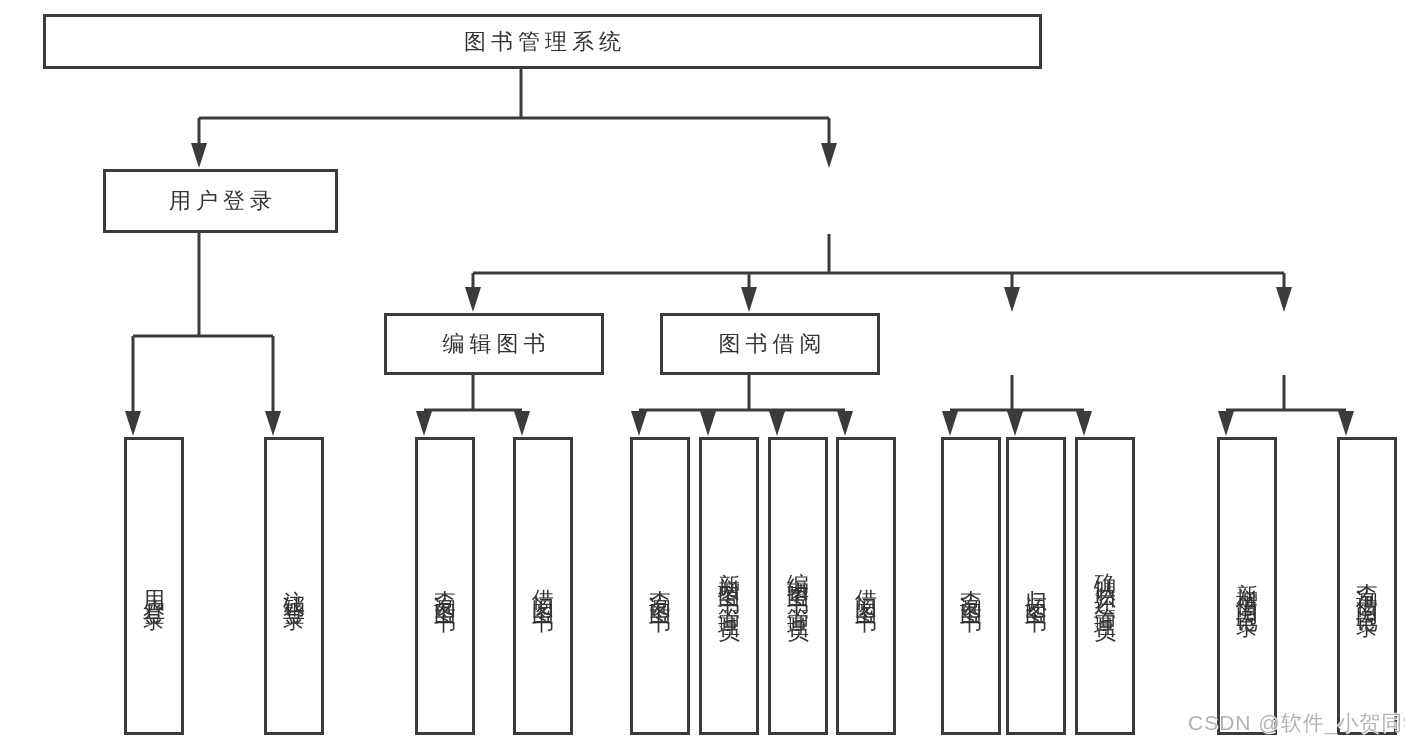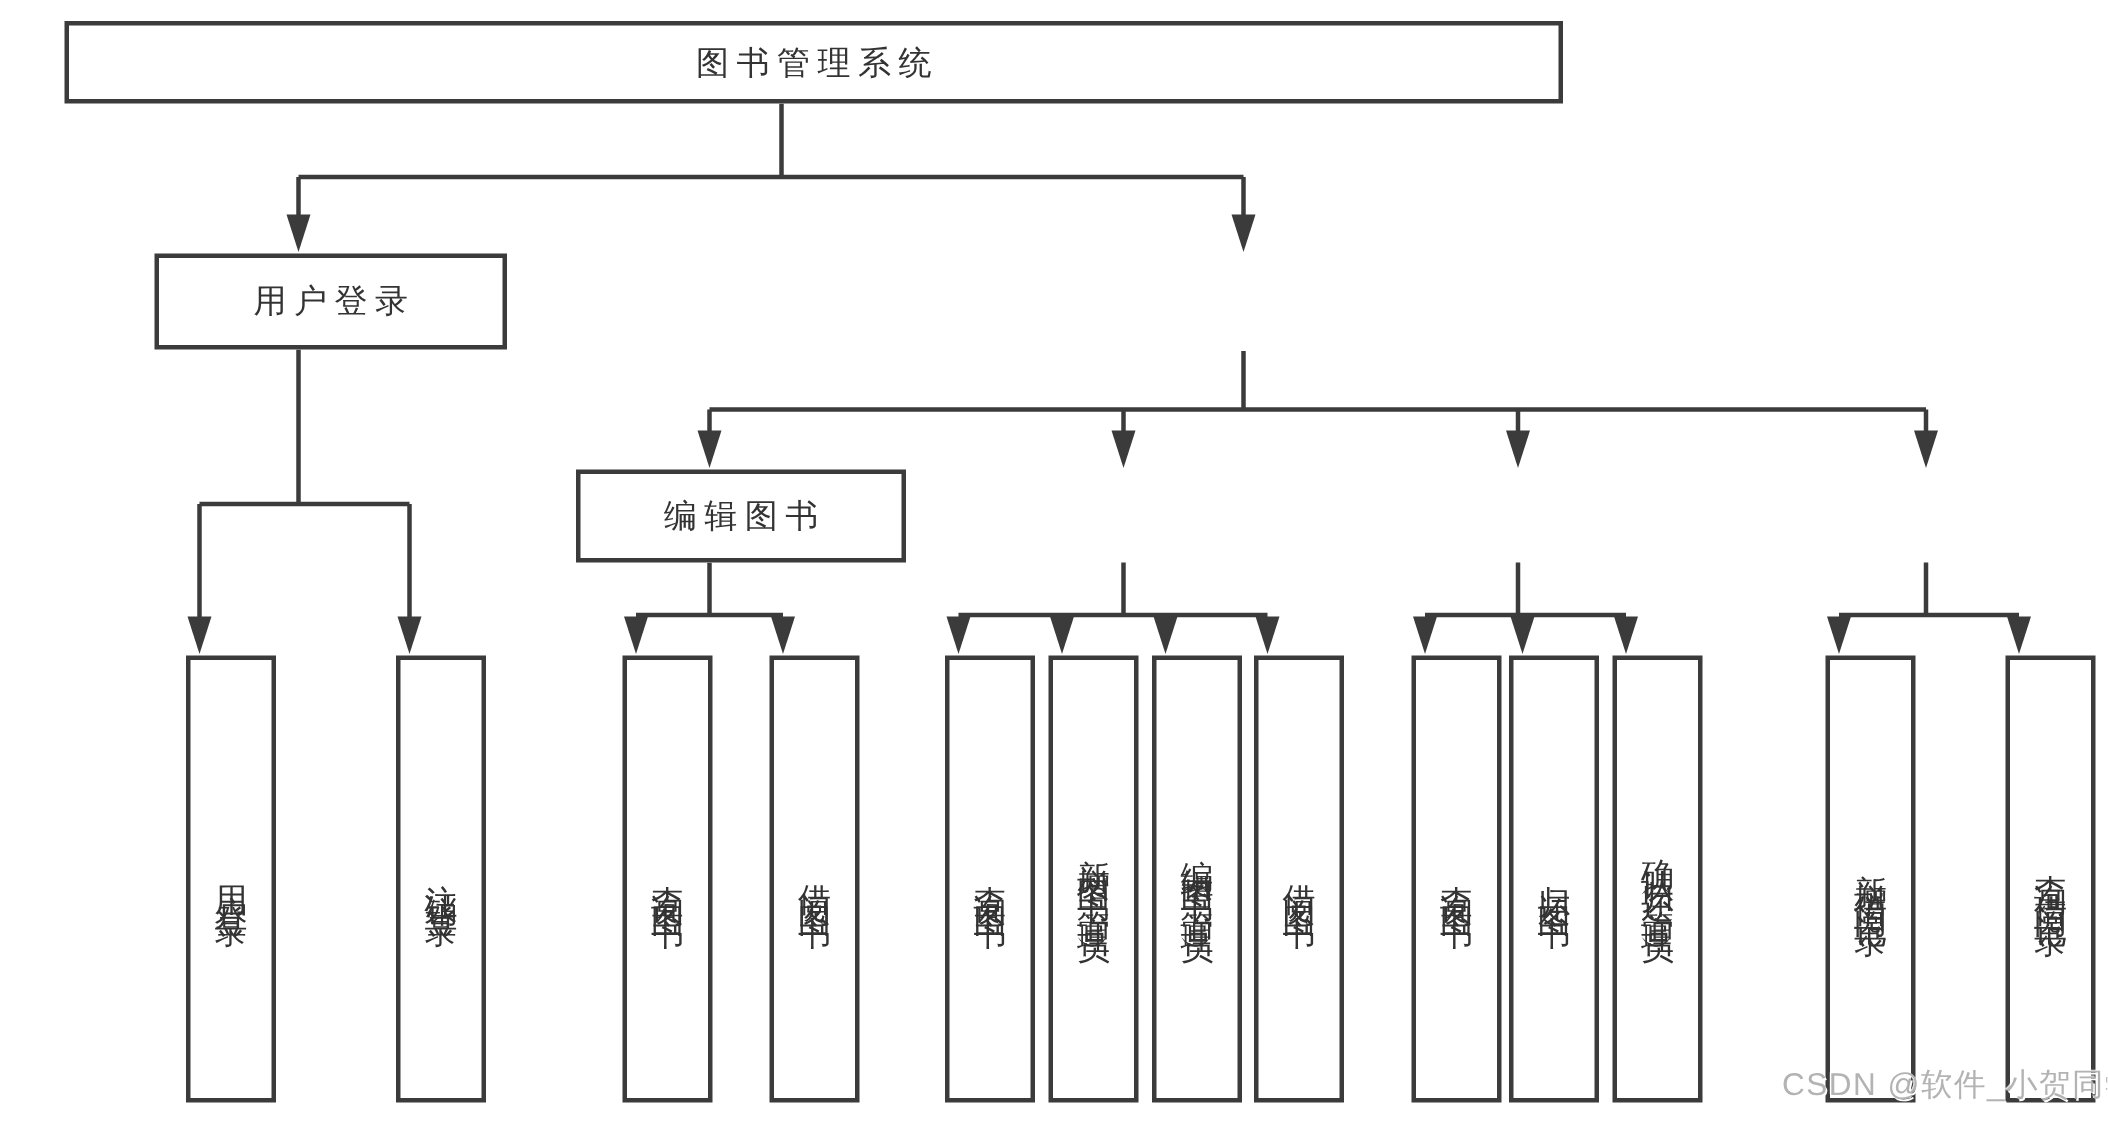--- a/index.html
+++ b/index.html
@@ -124,20 +124,23 @@
     <span>图书管理系统</span>
   </div>
 
   <div class="node h" style="left:82px;top:169px;width:235px;height:64px">
     <span>用户登录</span>
   </div>
 
   <div class="node h" style="left:363px;top:313px;width:220px;height:62px">
     <span>编辑图书</span>
   </div>
+  <div class="node h" style="left:639px;top:313px;width:220px;height:62px">
+    <span>图书借阅</span>
+  </div>
 
   <div class="node v" style="left:103px;top:437px;width:60px;height:298px">
     <span>用户登录</span>
   </div>
   <div class="node v" style="left:243px;top:437px;width:60px;height:298px">
     <span>注销登录</span>
   </div>
 
   <div class="node v" style="left:394px;top:437px;width:60px;height:298px">
     <span>查询图书</span>

